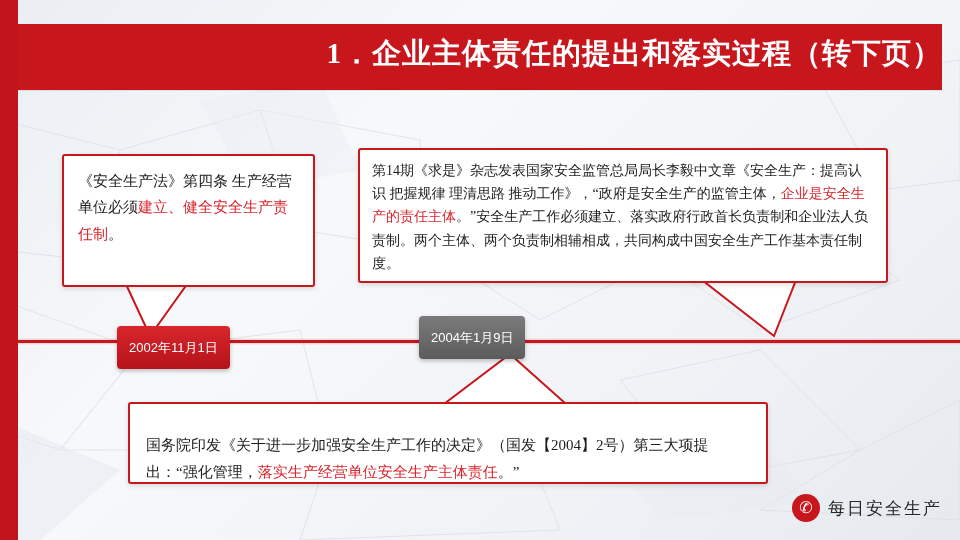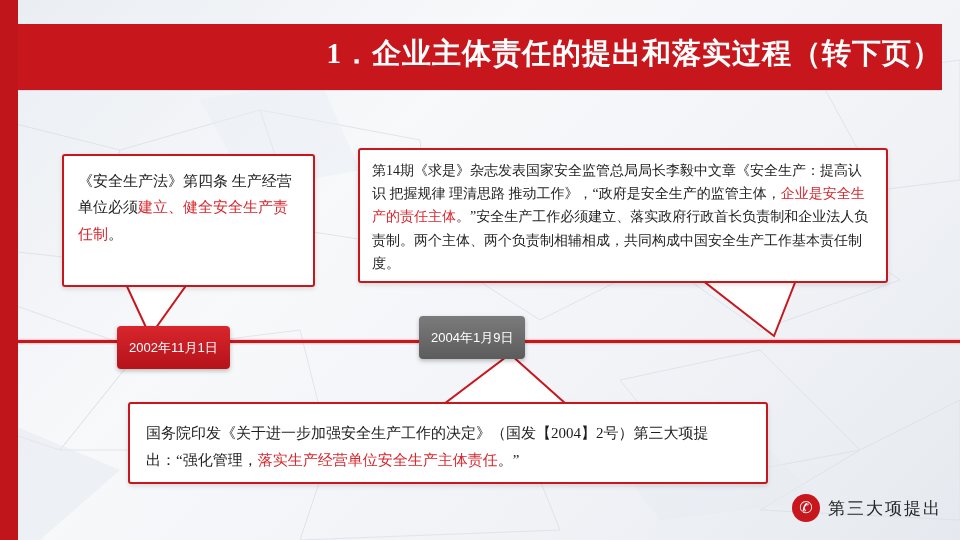--- a/index.html
+++ b/index.html
@@ -141,21 +141,21 @@
     height: 135px;
   }
   #box2 .body { font-size: 14px; line-height: 1.66; padding: 9px 12px; }
 
   #box3 {
     left: 128px;
     top: 402px;
     width: 640px;
     height: 82px;
   }
-  #box3 .body { font-size: 15px; line-height: 1.8; padding: 16px 16px; }
+  #box3 .body { font-size: 15px; line-height: 1.8; padding: 28px 16px; }
 
   
   .tail {
     position: absolute;
     z-index: 4;
     pointer-events: none;
   }
 
   
   .logo {
@@ -248,16 +248,16 @@
 
   <div class="callout" id="box3">
     <div class="body"><span>国务院印发《关于进一步加强安全生产工作的决定》（国发【2004】2号）第三大项提出：“强化管理，</span><span class="em-red">落实生产经营单位安全生产主体责任</span><span>。”</span></div>
   </div>
 
   <div class="date-pill pill-red" id="pill1">2002年11月1日</div>
   <div class="date-pill pill-gray" id="pill2">2004年1月9日</div>
 
   <div class="logo">
     <div class="logo-circle">✆</div>
-    <div class="logo-text">第三大项提出</div>
+    <div class="logo-text">每日安全生产</div>
   </div>
 
 </div>
 
 </body></html>

